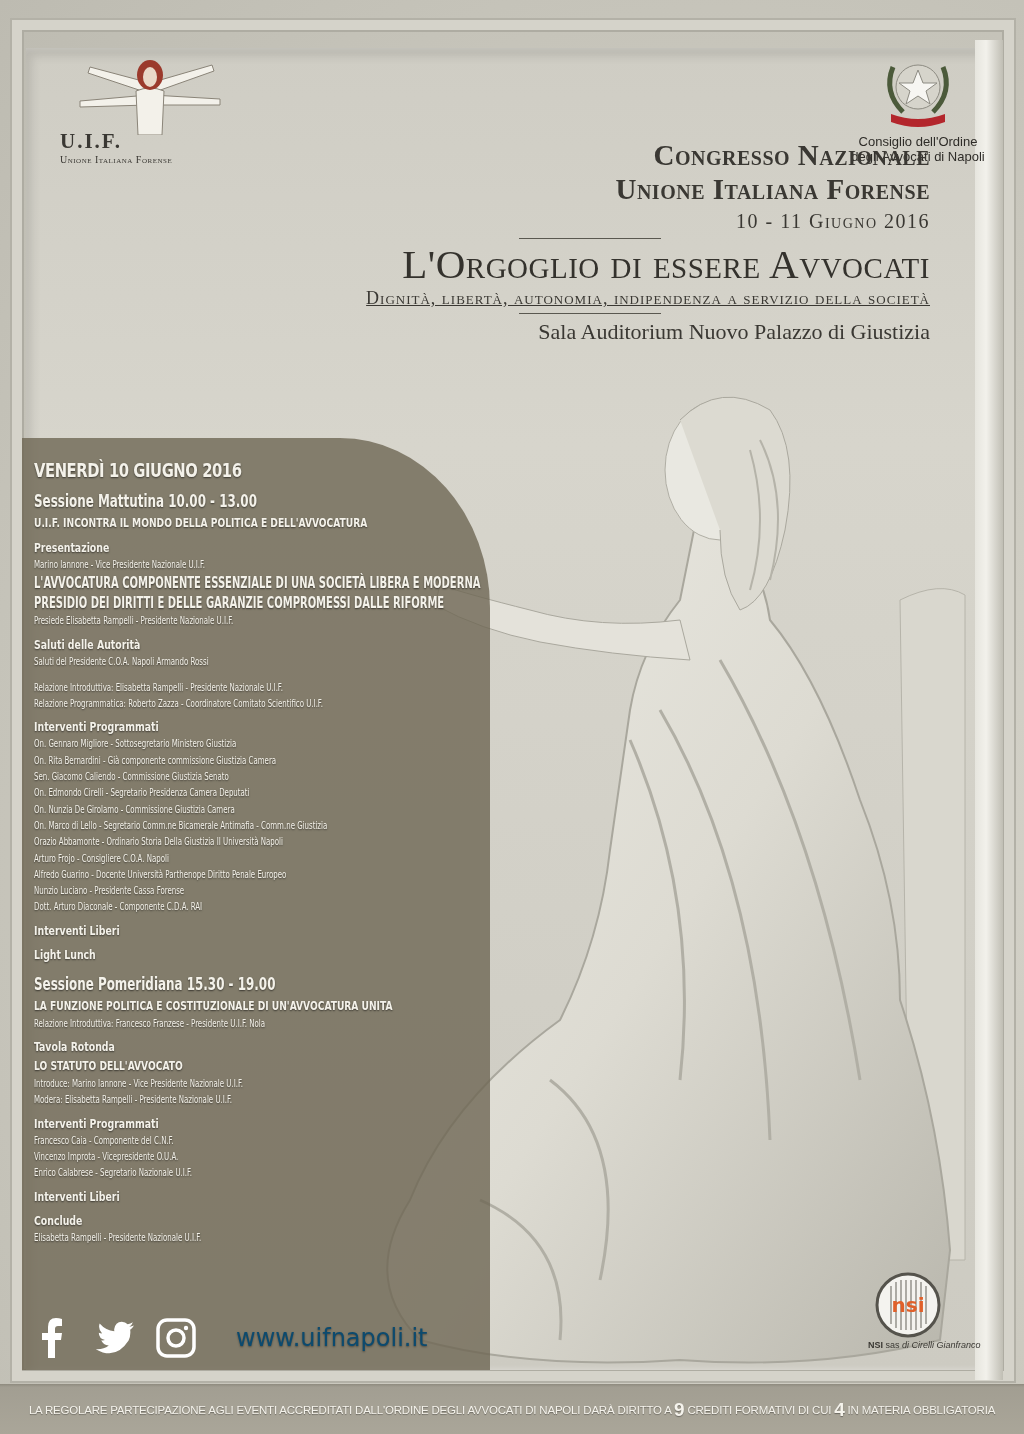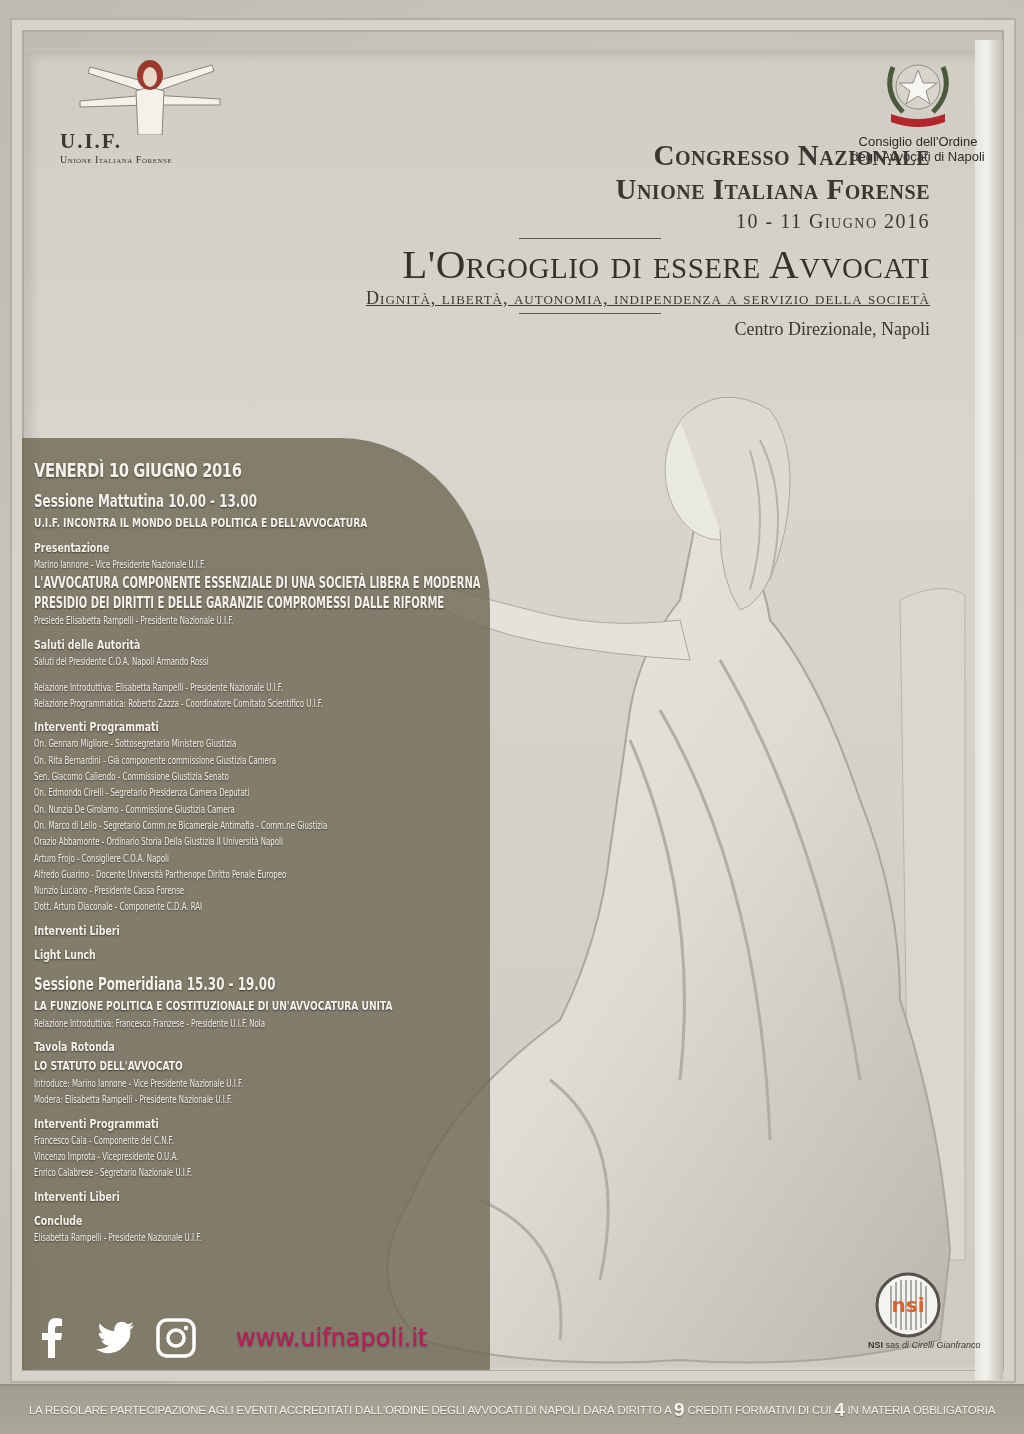--- a/index.html
+++ b/index.html
@@ -76,21 +76,21 @@
   .prog .sess { font-size: 17px; font-weight: bold; transform: scaleX(0.78); transform-origin: left; white-space: nowrap; height: 24px; line-height: 24px; margin-top: 10px; }
   .prog .topic { font-size: 13px; font-weight: bold; transform: scaleX(0.78); transform-origin: left; white-space: nowrap; height: 20px; line-height: 20px; }
   .prog .head { font-size: 13px; font-weight: bold; transform: scaleX(0.80); transform-origin: left; white-space: nowrap; height: 18px; line-height: 18px; margin-top: 6px; }
   .prog .line { font-size: 10px; transform: scaleX(0.78); transform-origin: left; white-space: nowrap; height: 16.3px; line-height: 16.3px; }
   .prog .big { font-size: 15px; font-weight: bold; transform: scaleX(0.74); transform-origin: left; white-space: nowrap; height: 20px; line-height: 20px; }
   .gap { height: 10px; }
 
   
   .social { position: absolute; left: 32px; top: 1316px; height: 44px; display: flex; align-items: center; }
   .social .icon { width: 40px; height: 40px; display: flex; align-items: center; justify-content: center; margin-right: 22px; }
-  .website { color: #be185d; font-size: 24px; font-family: "DejaVu Sans", sans-serif; margin-left: 18px; letter-spacing: 0; text-shadow: 0 1px 2px rgba(0,0,0,0.4); }
+  .website { color: #0c4a6e; font-size: 24px; font-family: "DejaVu Sans", sans-serif; margin-left: 18px; letter-spacing: 0; text-shadow: 0 1px 2px rgba(0,0,0,0.4); }
 
   .nsi { position: absolute; left: 870px; top: 1272px; width: 120px; }
   .nsi-badge { width: 66px; height: 66px; display: block; margin-left: 5px; }
   .nsi-caption { font-size: 9px; color: #3a3833; white-space: nowrap; margin-top: 2px; margin-left: -2px; }
   .nsi-caption b { font-weight: bold; }
   .nsi-caption i { font-style: italic; }
 
   .bottom-bar {
     position: absolute; left: 0; top: 1384px; width: 1024px; height: 50px;
     background: linear-gradient(180deg, #8e8a7e 0px, #a29e92 3px, #aaa699 100%);
@@ -165,21 +165,21 @@
 </div>
 
 <div class="title-block">
   <div class="t1">Congresso Nazionale</div>
   <div class="t2">Unione Italiana Forense</div>
   <div class="t3">10 - 11 Giugno 2016</div>
   <div class="rule"></div>
   <div class="t4">L'Orgoglio di essere Avvocati</div>
   <div class="t5">Dignità, libertà, autonomia, indipendenza a servizio della società</div>
   <div class="rule"></div>
-  <div class="t7">Centro Direzionale, Napoli</div>
+  <div class="t6">Sala Auditorium Nuovo Palazzo di Giustizia</div>
 </div>
 
 <div class="panel"></div>
 <div class="prog">
   <div class="day">VENERDÌ 10 GIUGNO 2016</div>
 
   <div class="sess" style="margin-top:4px">Sessione Mattutina 10.00 - 13.00</div>
   <div class="topic">U.I.F. INCONTRA IL MONDO DELLA POLITICA E DELL'AVVOCATURA</div>
   <div class="head">Presentazione</div>
   <div class="line">Marino Iannone - Vice Presidente Nazionale U.I.F.</div>

